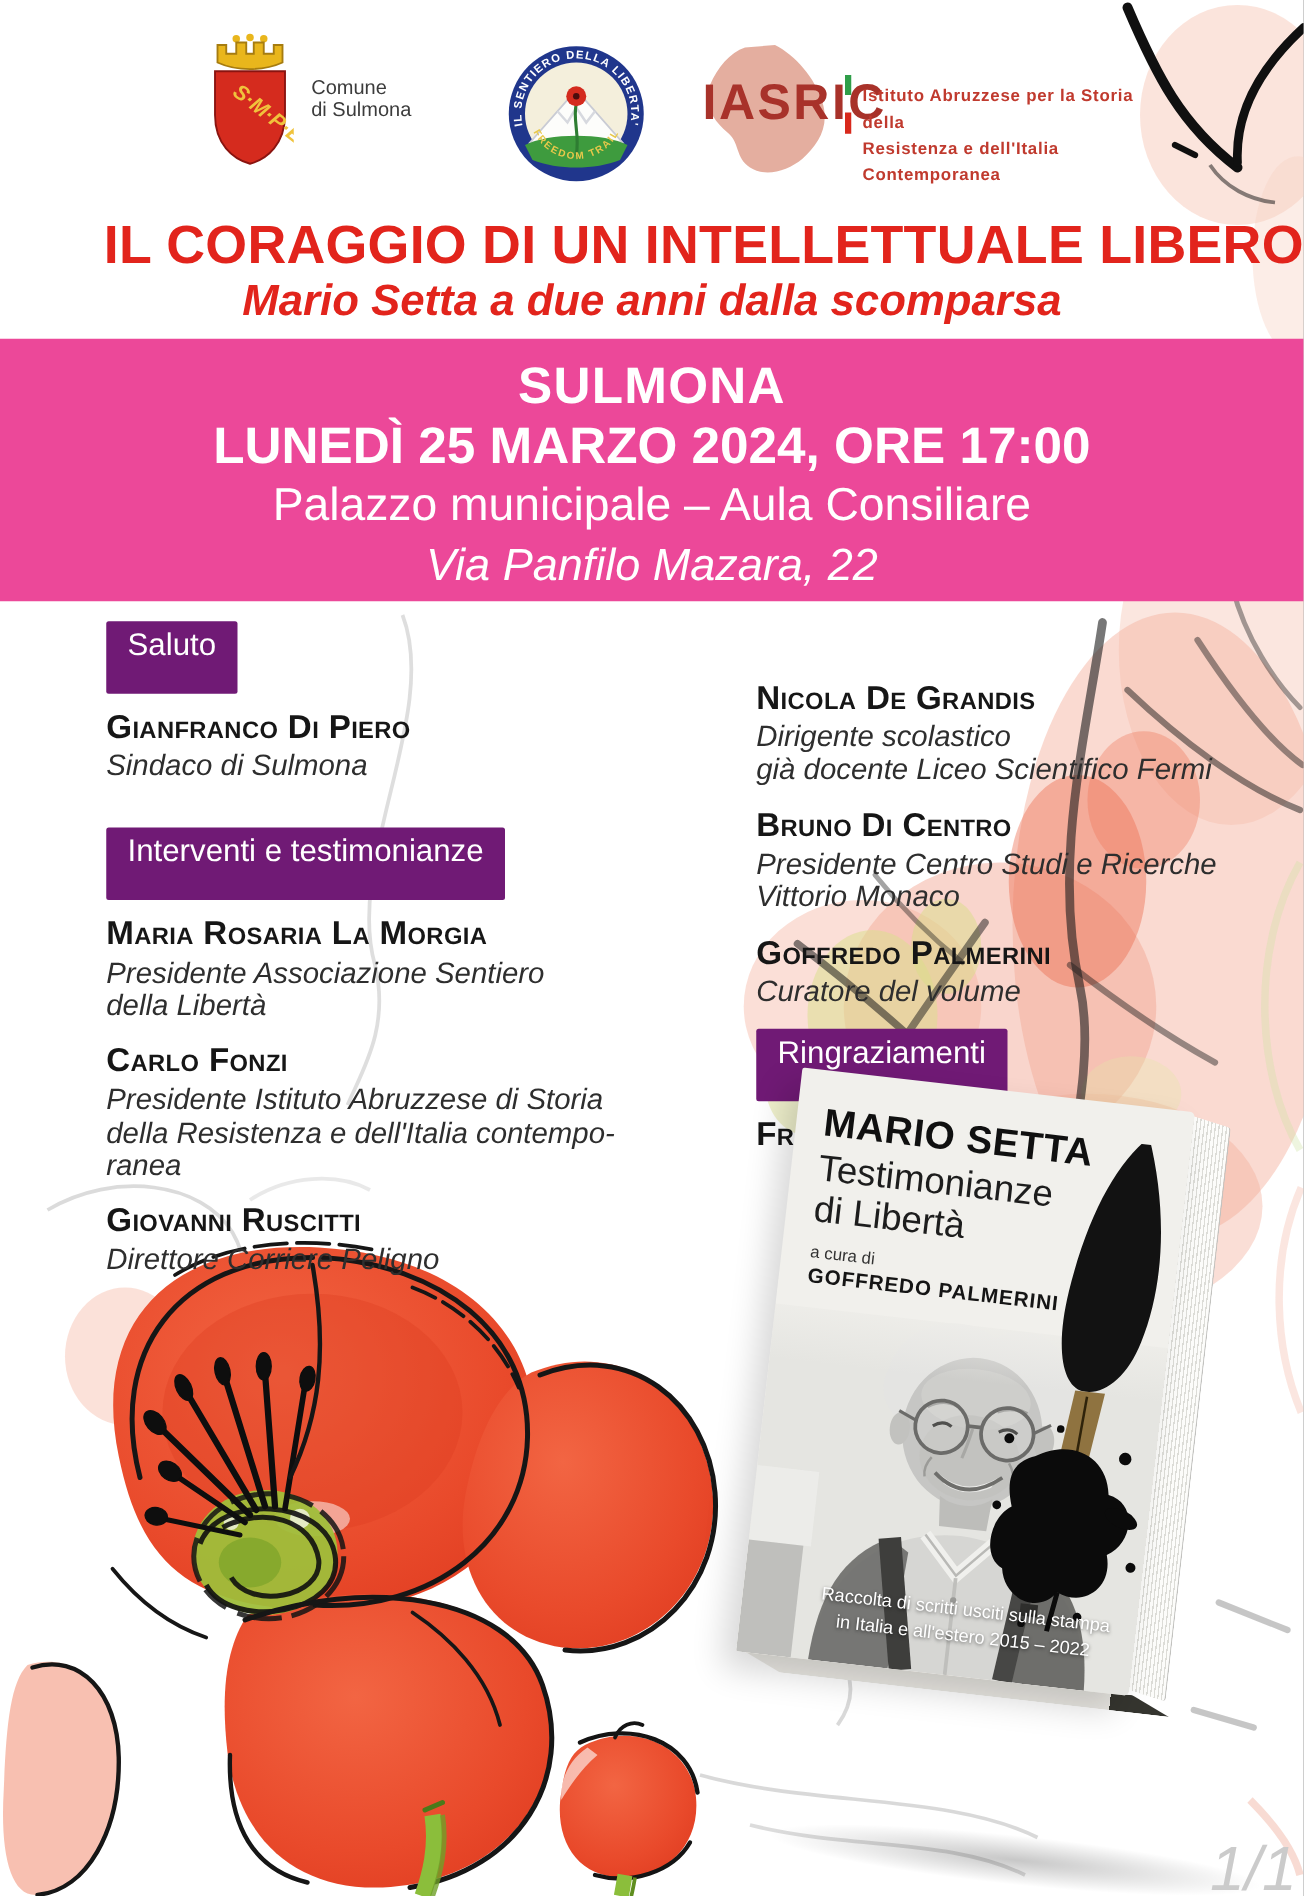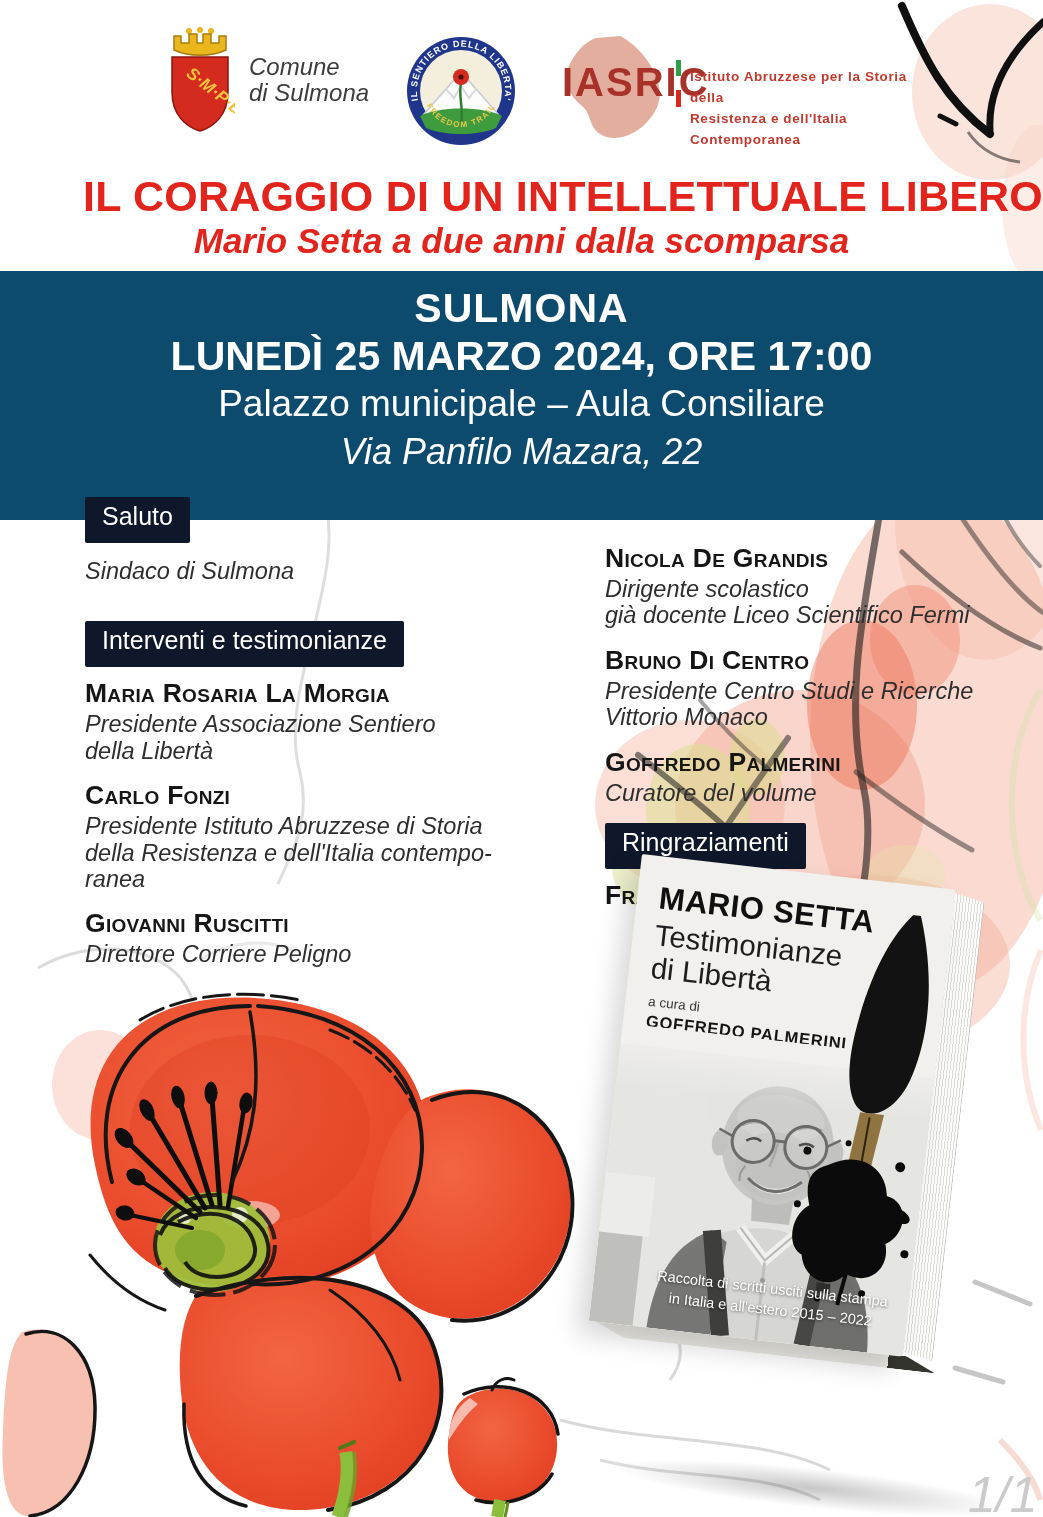--- a/index.html
+++ b/index.html
@@ -4,53 +4,53 @@
 <style>
   html,body{margin:0;padding:0;background:#888;}
   .page{position:relative;width:1043px;height:1517px;margin:0 auto;background:#ffffff;
         overflow:hidden;font-family:"Liberation Sans", sans-serif;}
   .bg-art{position:absolute;left:0;top:0;width:1043px;height:1517px;z-index:0;}
 
   
   .logos-row{position:absolute;left:0;top:0;width:1043px;height:150px;z-index:2;}
   .logo-comune{position:absolute;left:165px;top:26px;display:flex;align-items:center;}
   .crest{width:70px;height:108px;}
-  .comune-text{margin-left:14px;font-style:italic;font-size:24px;line-height:1.1;
+  .comune-text{margin-left:14px;font-size:16px;line-height:1.1;
                color:#3c3c3c;white-space:pre-line;}
   .logo-sentiero{position:absolute;left:406px;top:36px;width:110px;height:110px;}
   .logo-iasric{position:absolute;left:558px;top:34px;width:380px;height:112px;}
   .iasric-map{position:absolute;left:0;top:0;width:112px;height:108px;}
   .iasric-acronym{position:absolute;left:4px;top:26px;font-size:40px;font-weight:700;
                   color:#A8322A;letter-spacing:2px;}
   .flag-marks{position:absolute;left:118px;top:26px;width:6px;height:50px;}
   .flag-marks .g{position:absolute;left:0;top:0;width:5px;height:16px;background:#2F9E49;}
   .flag-marks .r{position:absolute;left:0;top:30px;width:5px;height:17px;background:#D8291C;}
   .iasric-name{position:absolute;left:132px;top:33px;font-size:13.5px;font-weight:700;
                color:#C03A2E;letter-spacing:.6px;line-height:1.55;white-space:pre-line;}
 
   
   .title{position:absolute;left:0;top:172px;width:1043px;margin:0;text-align:right;z-index:2;
          font-size:43px;font-weight:700;color:#E2241C;letter-spacing:.2px;}
   .subtitle{position:absolute;left:0;top:221px;width:1043px;margin:0;text-align:center;z-index:2;
             font-size:35px;font-style:italic;font-weight:700;color:#E2241C;}
 
   
-  .banner{position:absolute;left:0;top:271px;width:1043px;height:249px;background:#0c4a6e;
+  .banner{position:absolute;left:0;top:271px;width:1043px;height:210px;background:#ec4899;
           z-index:2;text-align:center;color:#fff;box-sizing:border-box;padding-top:15px;}
   .banner .city{font-size:41px;font-weight:700;letter-spacing:1px;line-height:1.1;}
   .banner .datetime{font-size:41px;font-weight:700;line-height:1.1;margin-top:3px;}
   .banner .venue{font-size:37px;font-weight:400;margin-top:6px;line-height:1.05;}
   .banner .address{font-size:36px;font-style:italic;margin-top:7px;}
 
   
   .col{position:absolute;z-index:2;}
   .col-left{left:85px;top:497px;width:505px;}
   .col-right{left:605px;top:503px;width:420px;margin-top:41px;}
-  .tag{display:inline-block;background:#0f172a;color:#fff;font-size:25px;font-weight:500;
-       padding:5px 17px 12px 17px;border-radius:2px;margin-bottom:12px;}
+  .tag{display:inline-block;background:#701a75;color:#fff;font-size:25px;font-weight:500;
+       padding:5px 17px 24px 17px;border-radius:2px;margin-bottom:12px;}
   .tag.mt{margin-top:20px;}
   .speaker{margin-bottom:17px;}
   .name{font-size:26.5px;font-weight:700;font-variant:small-caps;font-variant-caps:small-caps;
         color:#161616;letter-spacing:.3px;line-height:1.1;}
   .role{font-size:23.5px;font-style:italic;color:#2e2e2e;line-height:1.12;margin-top:3px;
         white-space:pre-line;}
 
   
   .book-shadow{position:absolute;left:612px;top:1468px;width:400px;height:40px;z-index:2;
                background:radial-gradient(ellipse at center, rgba(0,0,0,.22), transparent 70%);
@@ -257,20 +257,21 @@
   <div class="banner">
     <div class="city">SULMONA</div>
     <div class="datetime">LUNEDÌ 25 MARZO 2024, ORE 17:00</div>
     <div class="venue">Palazzo municipale – Aula Consiliare</div>
     <div class="address">Via Panfilo Mazara, 22</div>
   </div>
 
   <div class="col col-left">
     <div class="tag">Saluto</div>
     <div class="speaker">
+      <div class="name">Gianfranco Di Piero</div>
       <div class="role">Sindaco di Sulmona</div>
     </div>
     <div class="tag mt">Interventi e testimonianze</div>
     <div class="speaker">
       <div class="name">Maria Rosaria La Morgia</div>
       <div class="role">Presidente Associazione Sentiero
 della Libertà</div>
     </div>
     <div class="speaker">
       <div class="name">Carlo Fonzi</div>

